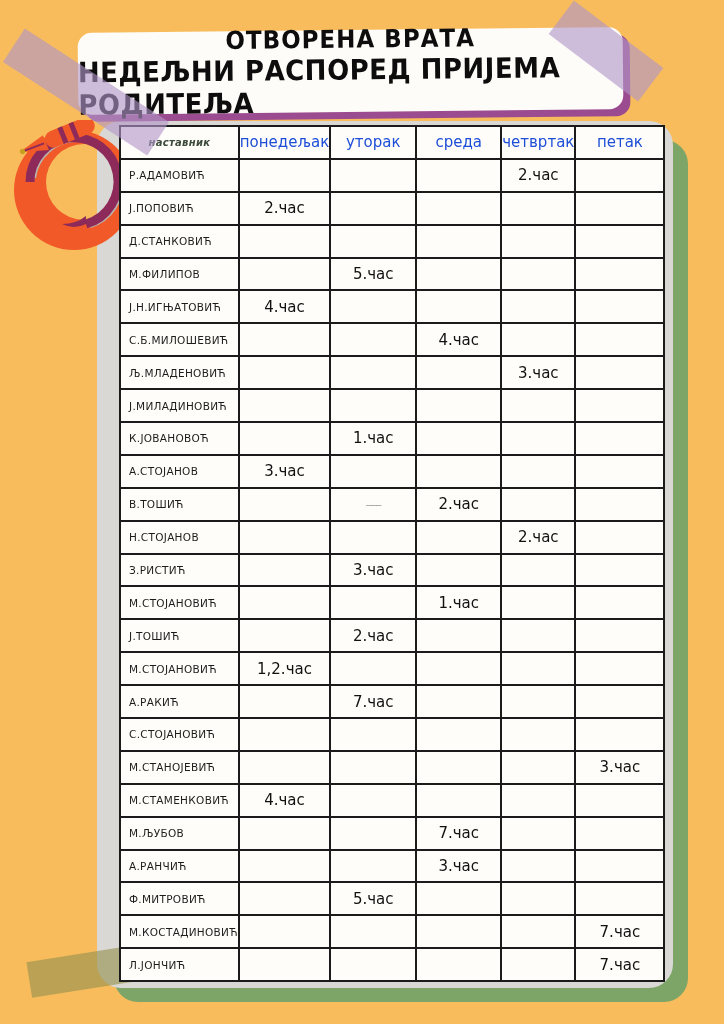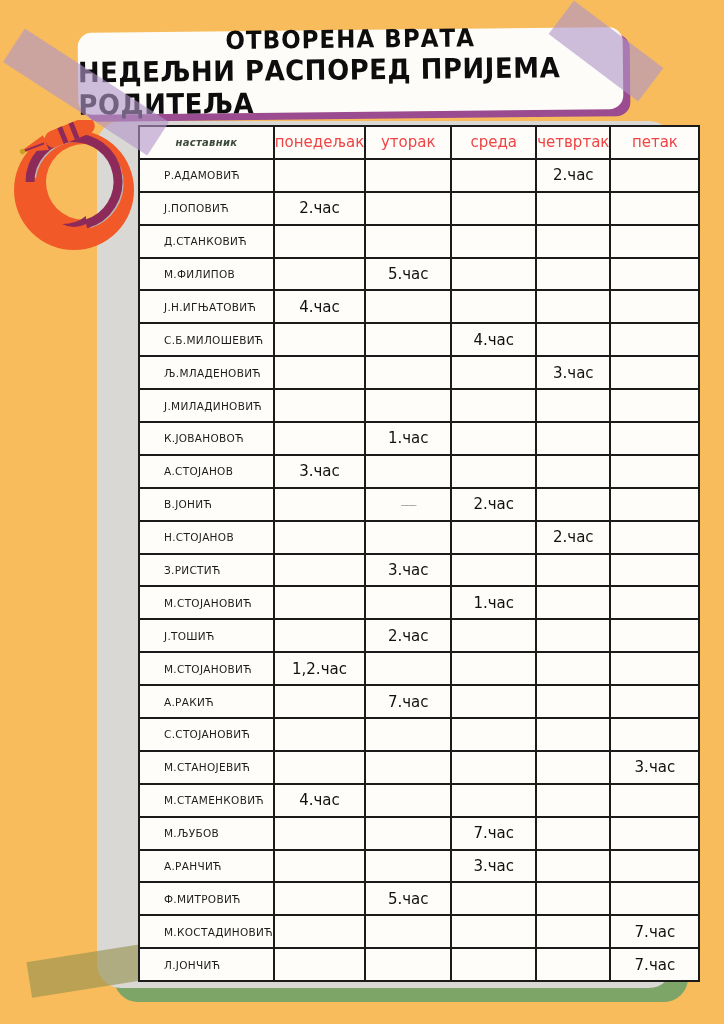--- a/index.html
+++ b/index.html
@@ -42,41 +42,41 @@
   }
   .tape-purple{
     position:absolute;background:rgba(178,150,200,0.62);z-index:6;
   }
   .tape-tl{left:0px;top:72px;width:172px;height:40px;transform:rotate(33deg);}
   .tape-tr{left:550px;top:30px;width:112px;height:42px;transform:rotate(37deg);}
   
   .logo{position:absolute;left:10px;top:120px;width:134px;height:134px;z-index:3;}
   
   .sched{
-    position:absolute;left:138px;top:125px;z-index:4;
+    position:absolute;left:119px;top:125px;z-index:4;
     border-collapse:collapse;table-layout:fixed;
     background:#fffdf9;
   }
   .sched td,.sched th{
     border:2px solid #1b1b1b;
     background:#fffdf9;
     height:30.9px;
     padding:0;
     overflow:hidden;
     white-space:nowrap;
   }
   .sched th.day{
-    font-size:15px;font-weight:400;color:#ef4444;text-align:center;
+    font-size:15px;font-weight:400;color:#1d4ed8;text-align:center;
   }
   .sched th.teacher-hdr{
     font-size:10px;font-weight:700;font-style:italic;color:#3c4a3c;text-align:center;
     letter-spacing:0.3px;
   }
   .sched td.teacher{
-    font-size:10.5px;color:#1c1c1c;text-align:left;padding-left:24px;
+    font-size:10.5px;color:#1c1c1c;text-align:left;padding-left:8px;
     letter-spacing:0.3px;
   }
   .sched td.slot{
     font-size:15px;color:#111;text-align:center;
   }
   .sched td.slot.dash{
     font-size:6px;color:#4a4a4a;letter-spacing:-1px;
   }
 </style>
 </head>
@@ -209,21 +209,21 @@
       </tr>
       <tr>
         <td class="teacher">А.СТОЈАНОВ</td>
         <td class="slot">3.час</td>
         <td class="slot"></td>
         <td class="slot"></td>
         <td class="slot"></td>
         <td class="slot"></td>
       </tr>
       <tr>
-        <td class="teacher">В.ЈОНИЋ</td>
+        <td class="teacher">В.ТОШИЋ</td>
         <td class="slot"></td>
         <td class="slot dash">———</td>
         <td class="slot">2.час</td>
         <td class="slot"></td>
         <td class="slot"></td>
       </tr>
       <tr>
         <td class="teacher">Н.СТОЈАНОВ</td>
         <td class="slot"></td>
         <td class="slot"></td>

